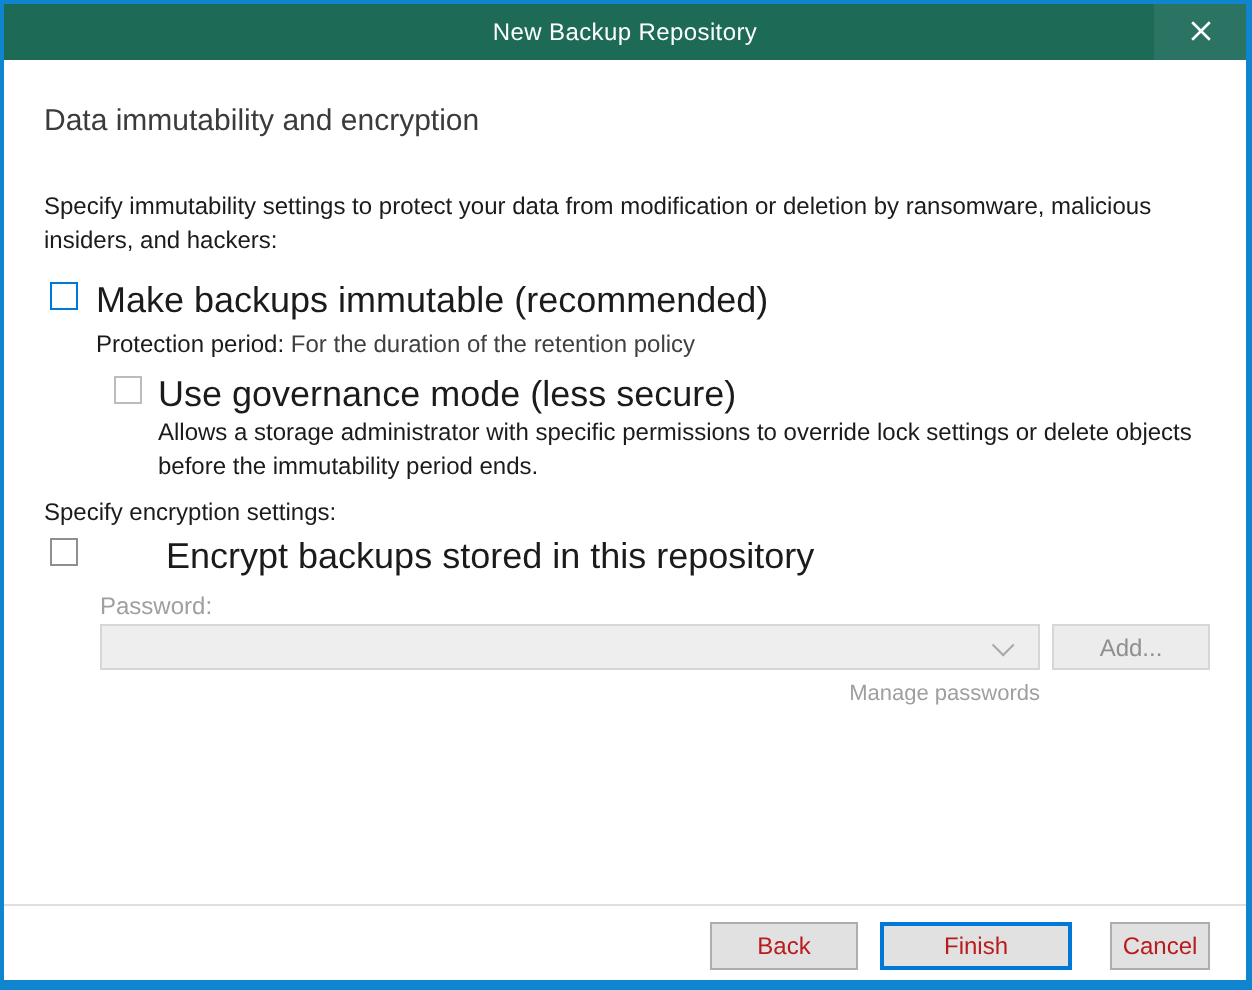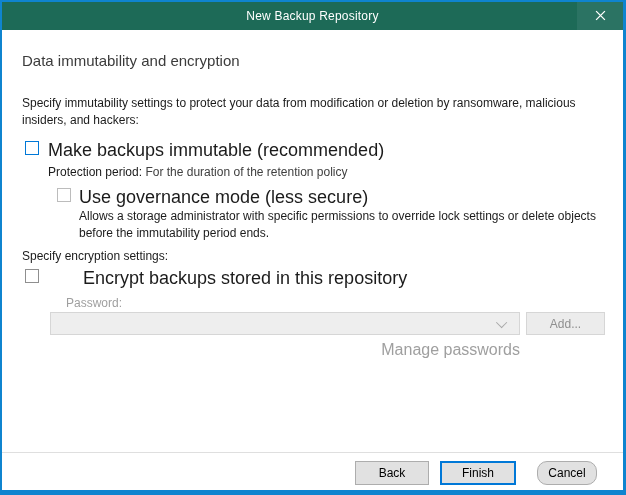--- a/index.html
+++ b/index.html
@@ -38,31 +38,31 @@
   }
   .chev{
     width:7px;height:7px;border-left:1px solid #a8a8a8;border-bottom:1px solid #a8a8a8;
     transform:rotate(-45deg) translateY(-2px);
   }
   .add-btn{
     left:524px;top:310px;width:79px;height:23px;box-sizing:border-box;
     background:#ececec;border:1px solid #d6d6d6;color:#8f8f8f;font-size:12px;
     font-family:Liberation Sans, sans-serif;text-align:center;padding:0;
   }
-  .manage{left:48px;top:339px;width:470px;text-align:right;font-size:16px;}
+  .manage{left:48px;top:339px;width:470px;text-align:right;font-size:11px;}
   .divider{left:0;right:0;top:450px;height:1px;background:#dfdfdf;}
   .btn{
     top:459px;height:24px;box-sizing:border-box;background:#e1e1e1;
-    border:1px solid #adadad;font-size:12px;color:#000000;cursor:pointer;
+    border:1px solid #adadad;font-size:12px;color:#b91c1c;cursor:pointer;
     font-family:"Liberation Sans",sans-serif;text-align:center;padding:0;
   }
   .btn.default{border:2px solid #0078d7;}
   .btn-back{left:353px;width:74px;}
-  .btn-finish{left:438px;width:76px;}
-  .btn-cancel{left:535px;width:60px;border-radius:10px;}
+  .btn-finish{left:438px;width:96px;}
+  .btn-cancel{left:553px;width:50px;}
 </style>
 </head>
 <body>
 
 <div class="window">
 
   <div class="titlebar">
     <span class="title">New Backup Repository</span>
     <button class="close-btn">
       <span>
@@ -88,21 +88,21 @@
   <span class="abs cb disabled" style="left:55px;top:186px;"></span>
   <span class="abs cb-label" style="left:77px;top:185px;">Use governance mode (less secure)</span>
 
   <div class="abs body-text" style="left:77px;top:206px;width:537px;">Allows a storage administrator with specific permissions to override lock settings or delete objects before the immutability period ends.</div>
 
   <div class="abs body-text" style="left:20px;top:246px;">Specify encryption settings:</div>
 
   <span class="abs cb" style="left:23px;top:267px;"></span>
   <span class="abs cb-label" style="left:46px;top:266px;margin-left:35px;">Encrypt backups stored in this repository</span>
 
-  <div class="abs body-text muted" style="left:64px;top:293px;">Password:</div>
+  <div class="abs body-text muted" style="left:48px;top:293px;">Password:</div>
 
   <div class="abs combo">
     <span class="body-text"></span>
     <span class="chev"></span>
   </div>
 
   <button class="abs add-btn">Add...</button>
 
   <div class="abs manage muted">Manage passwords</div>
 

